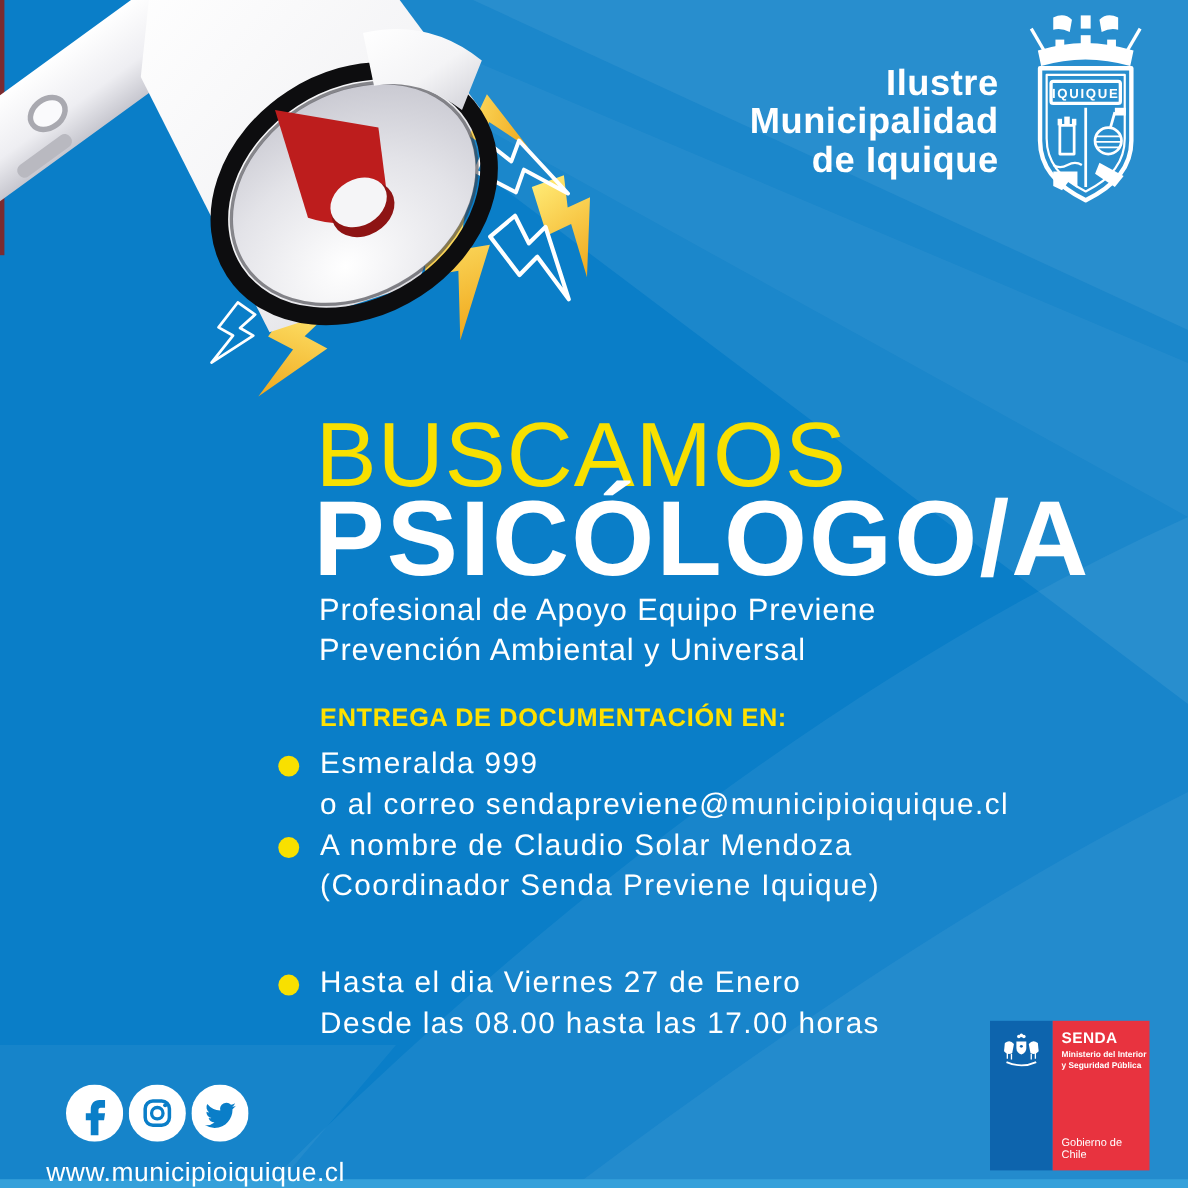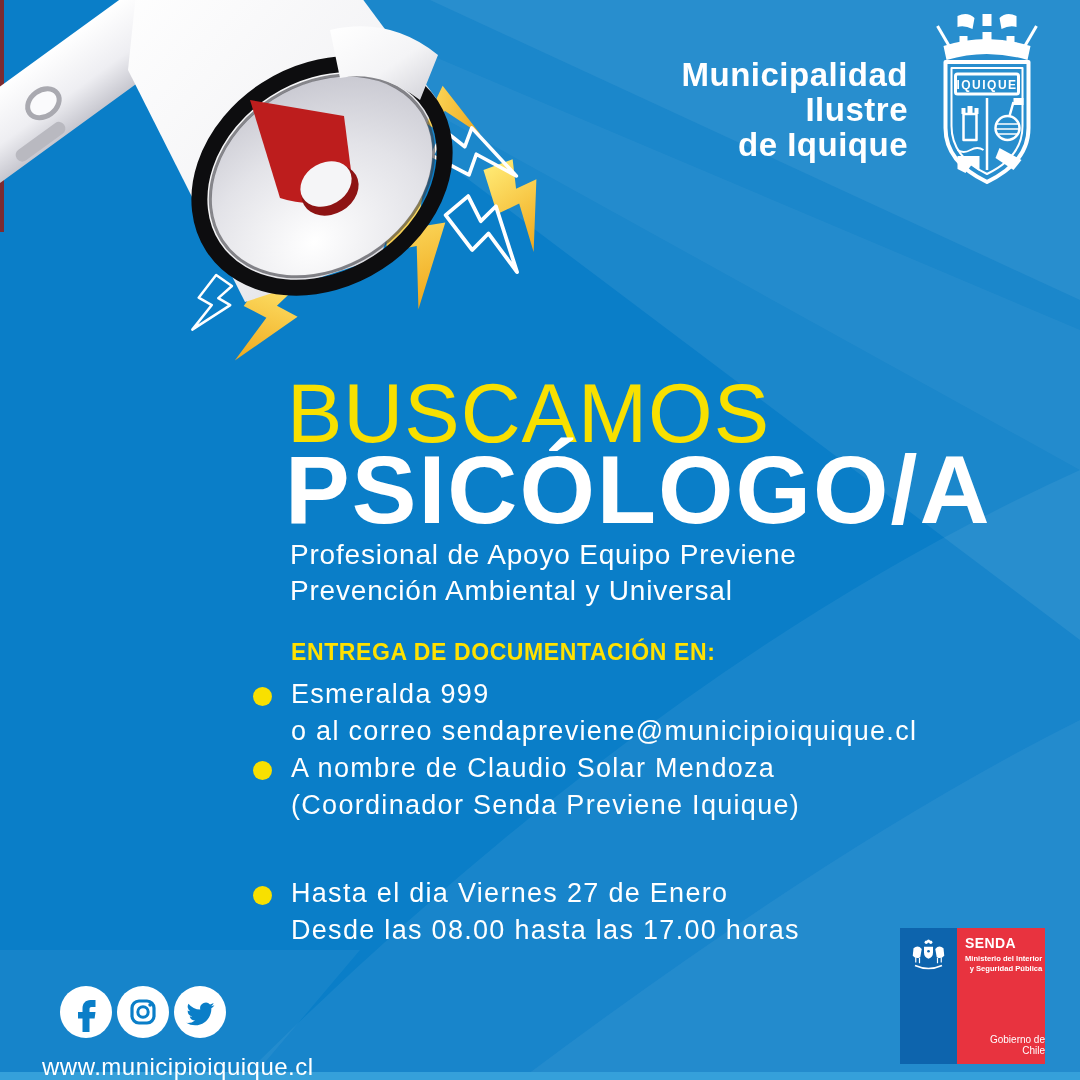--- a/index.html
+++ b/index.html
@@ -43,21 +43,21 @@
   
   .social{position:absolute;top:986px;width:52px;height:52px;}
   .website{
     position:absolute;left:42px;top:1042px;color:#fff;font-size:24px;
     letter-spacing:.5px;
     margin-top:11px;
   }
   
   .senda{position:absolute;left:900px;top:928px;width:145px;height:136px;display:flex;}
   .senda-blue{width:57px;background:#0d64ad;position:relative;}
-  .senda-red{flex:1;background:#e8333f;position:relative;color:#fff;text-align:right;}
+  .senda-red{flex:1;background:#e8333f;position:relative;color:#fff;}
   .senda-name{position:absolute;left:8px;top:7px;font-size:14px;font-weight:bold;letter-spacing:.4px;}
   .senda-min{position:absolute;left:8px;top:26px;font-size:7.6px;font-weight:bold;line-height:9.6px;}
   .senda-gov{position:absolute;left:8px;bottom:8px;font-size:10px;font-weight:normal;}
   .coat{position:absolute;left:6px;top:8px;width:45px;height:44px;}
 </style>
 </head>
 <body>
 
 <div class="canvas">
 
@@ -119,22 +119,22 @@
     <ellipse cx="322" cy="176" rx="119" ry="92" transform="rotate(-33 322 176)" fill="none" stroke="#3c3c42" stroke-width="3" opacity="0.6"></ellipse>
 
     <path d="M 250,100 L 344,116 L 354,194 Q 316,210 280,198 Z" fill="#bd1d1d"></path>
     <ellipse cx="330" cy="190" rx="30" ry="24" transform="rotate(-30 330 190)" fill="#8e1414"></ellipse>
     <ellipse cx="326" cy="184" rx="27" ry="21" transform="rotate(-30 326 184)" fill="#f5f5f7"></ellipse>
 
     <path d="M 330,30 Q 390,16 438,55 L 420,100 Q 380,70 340,78 Z" fill="url(#coneG)"></path>
   </svg>
 
   <div class="org-text">
+    <div>Ilustre</div>
     <div>Municipalidad</div>
-    <div>Ilustre</div>
     <div>de Iquique</div>
   </div>
 
   <svg class="crest" viewBox="0 0 115 180">
     <g stroke="#ffffff" fill="none" stroke-width="3" stroke-linejoin="round">
 
       <path d="M 14,36 Q 57,22 101,36 L 98,50 Q 57,38 17,50 Z" fill="#ffffff" stroke="none"></path>
       <rect x="30" y="26" width="8" height="8" fill="#ffffff" stroke="none"></rect>
       <rect x="53" y="22" width="9" height="8" fill="#ffffff" stroke="none"></rect>
       <rect x="77" y="26" width="8" height="8" fill="#ffffff" stroke="none"></rect>

